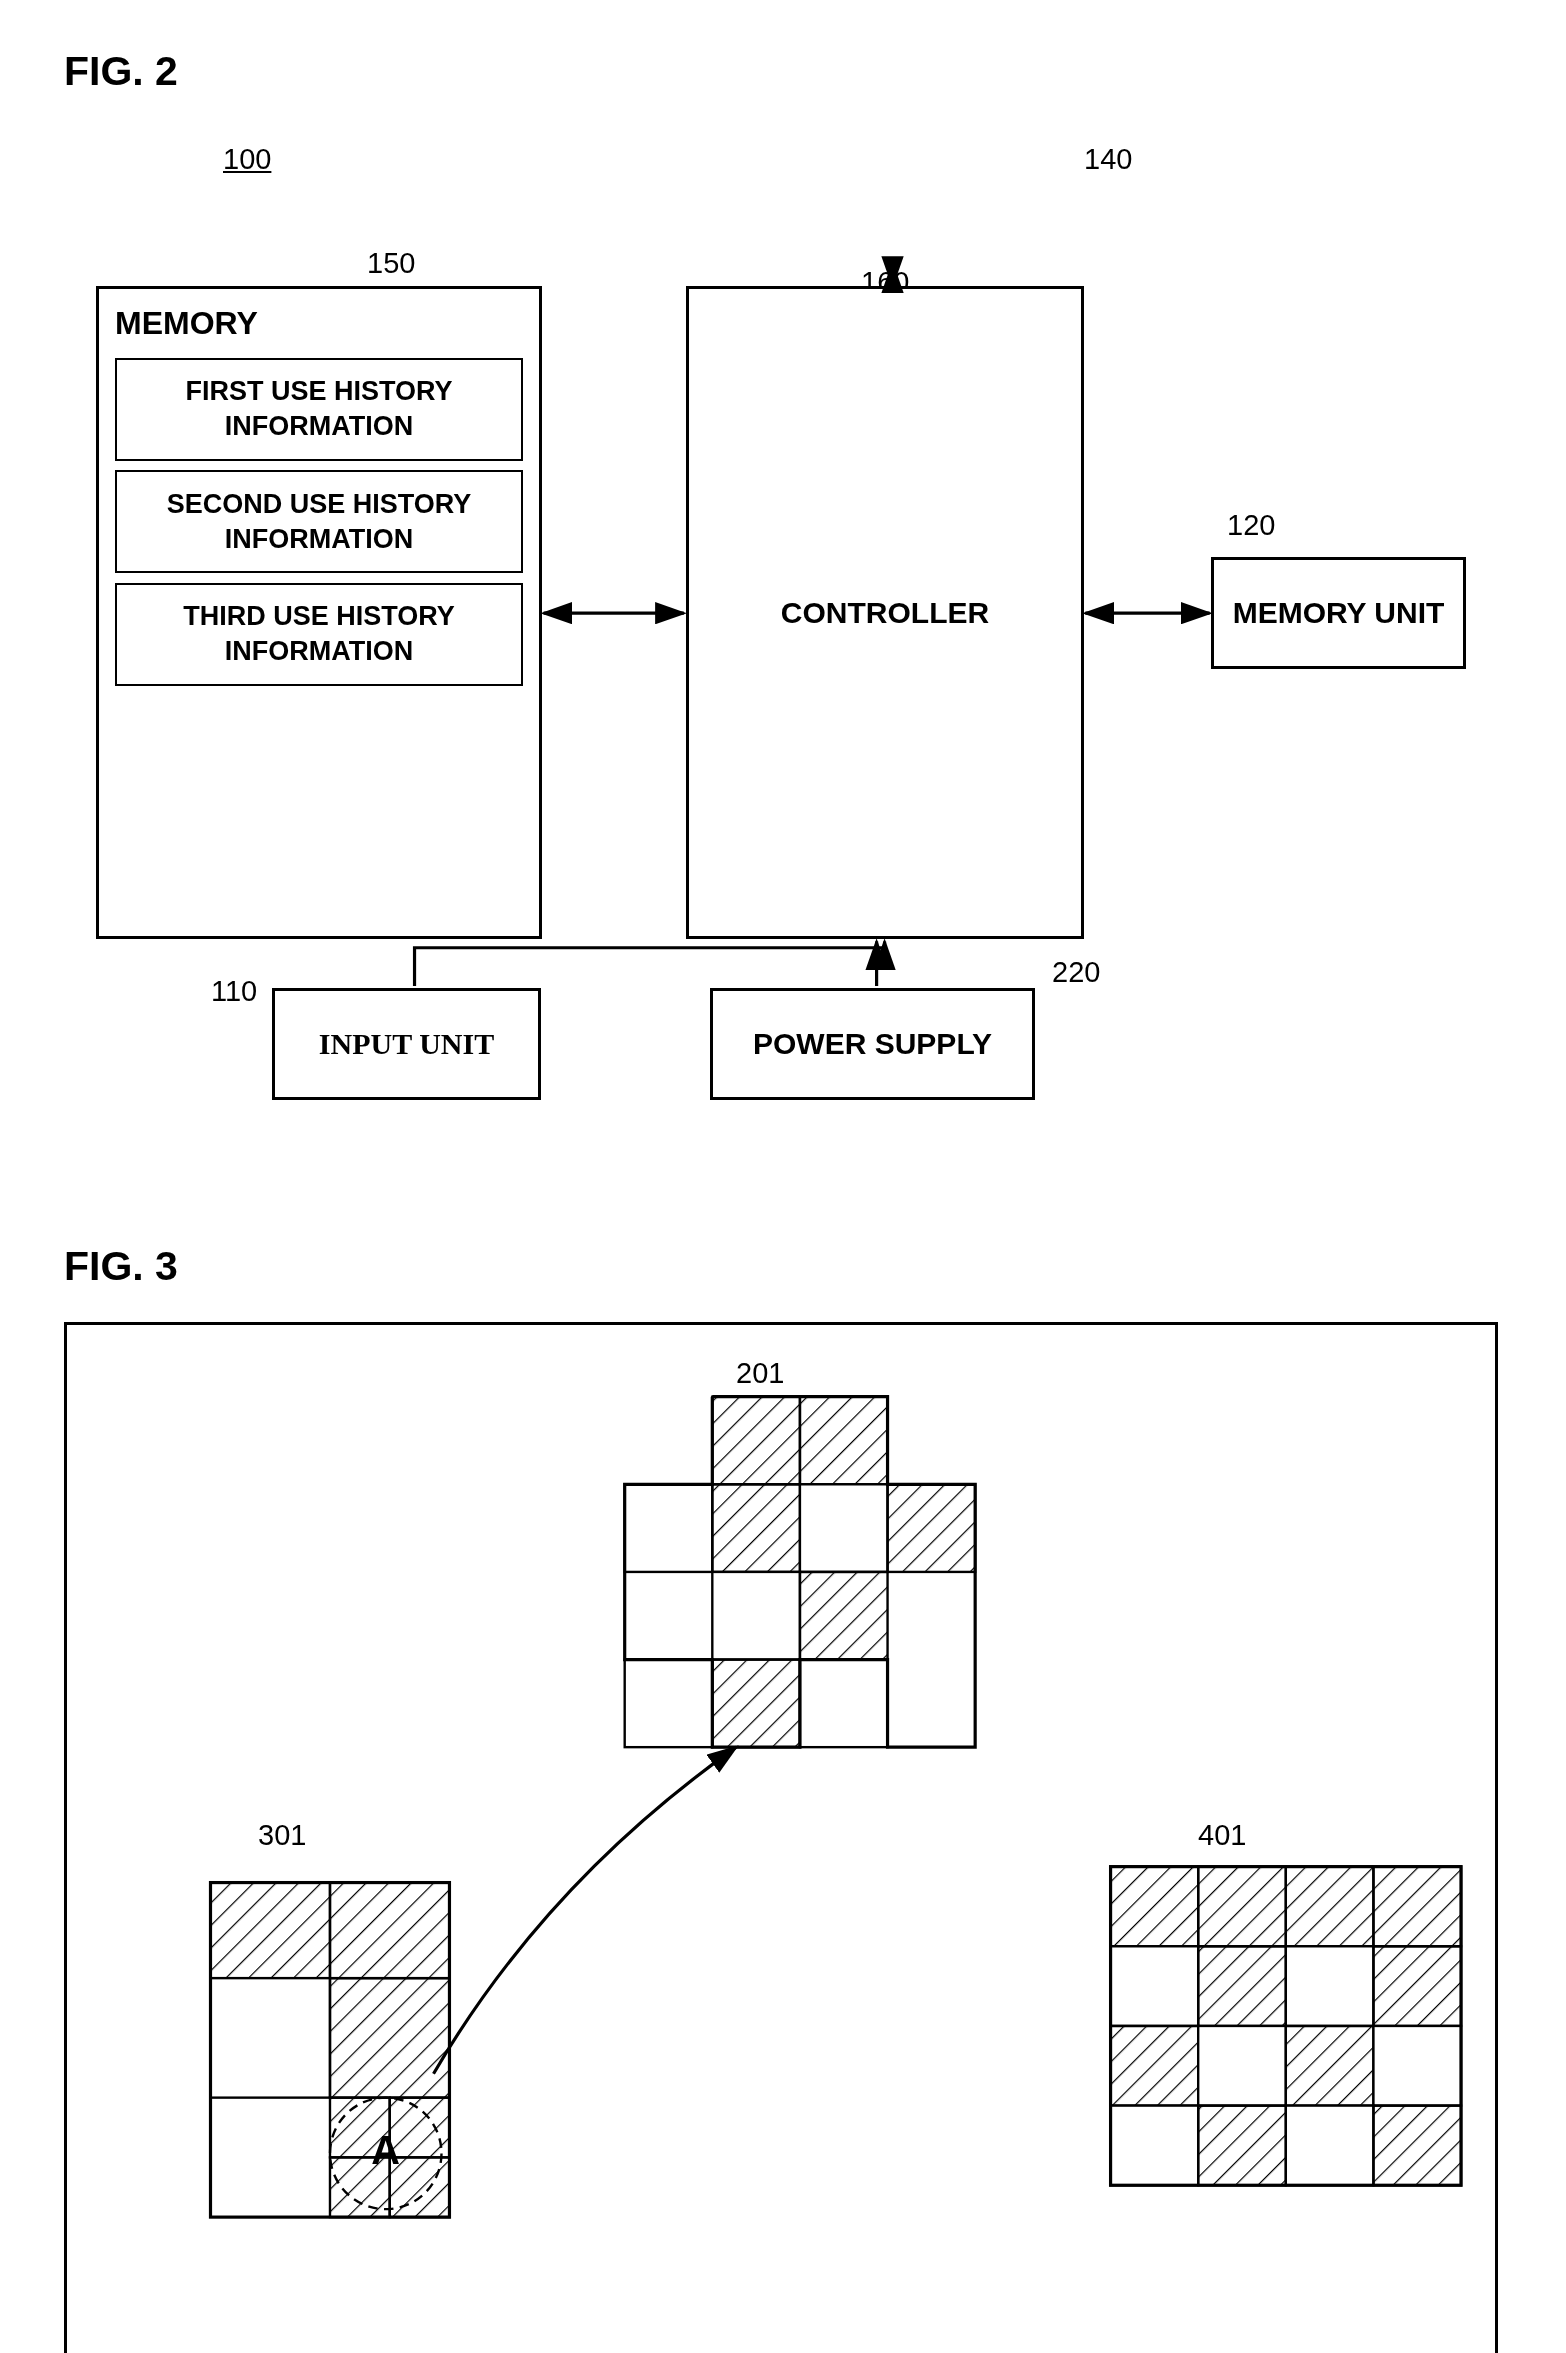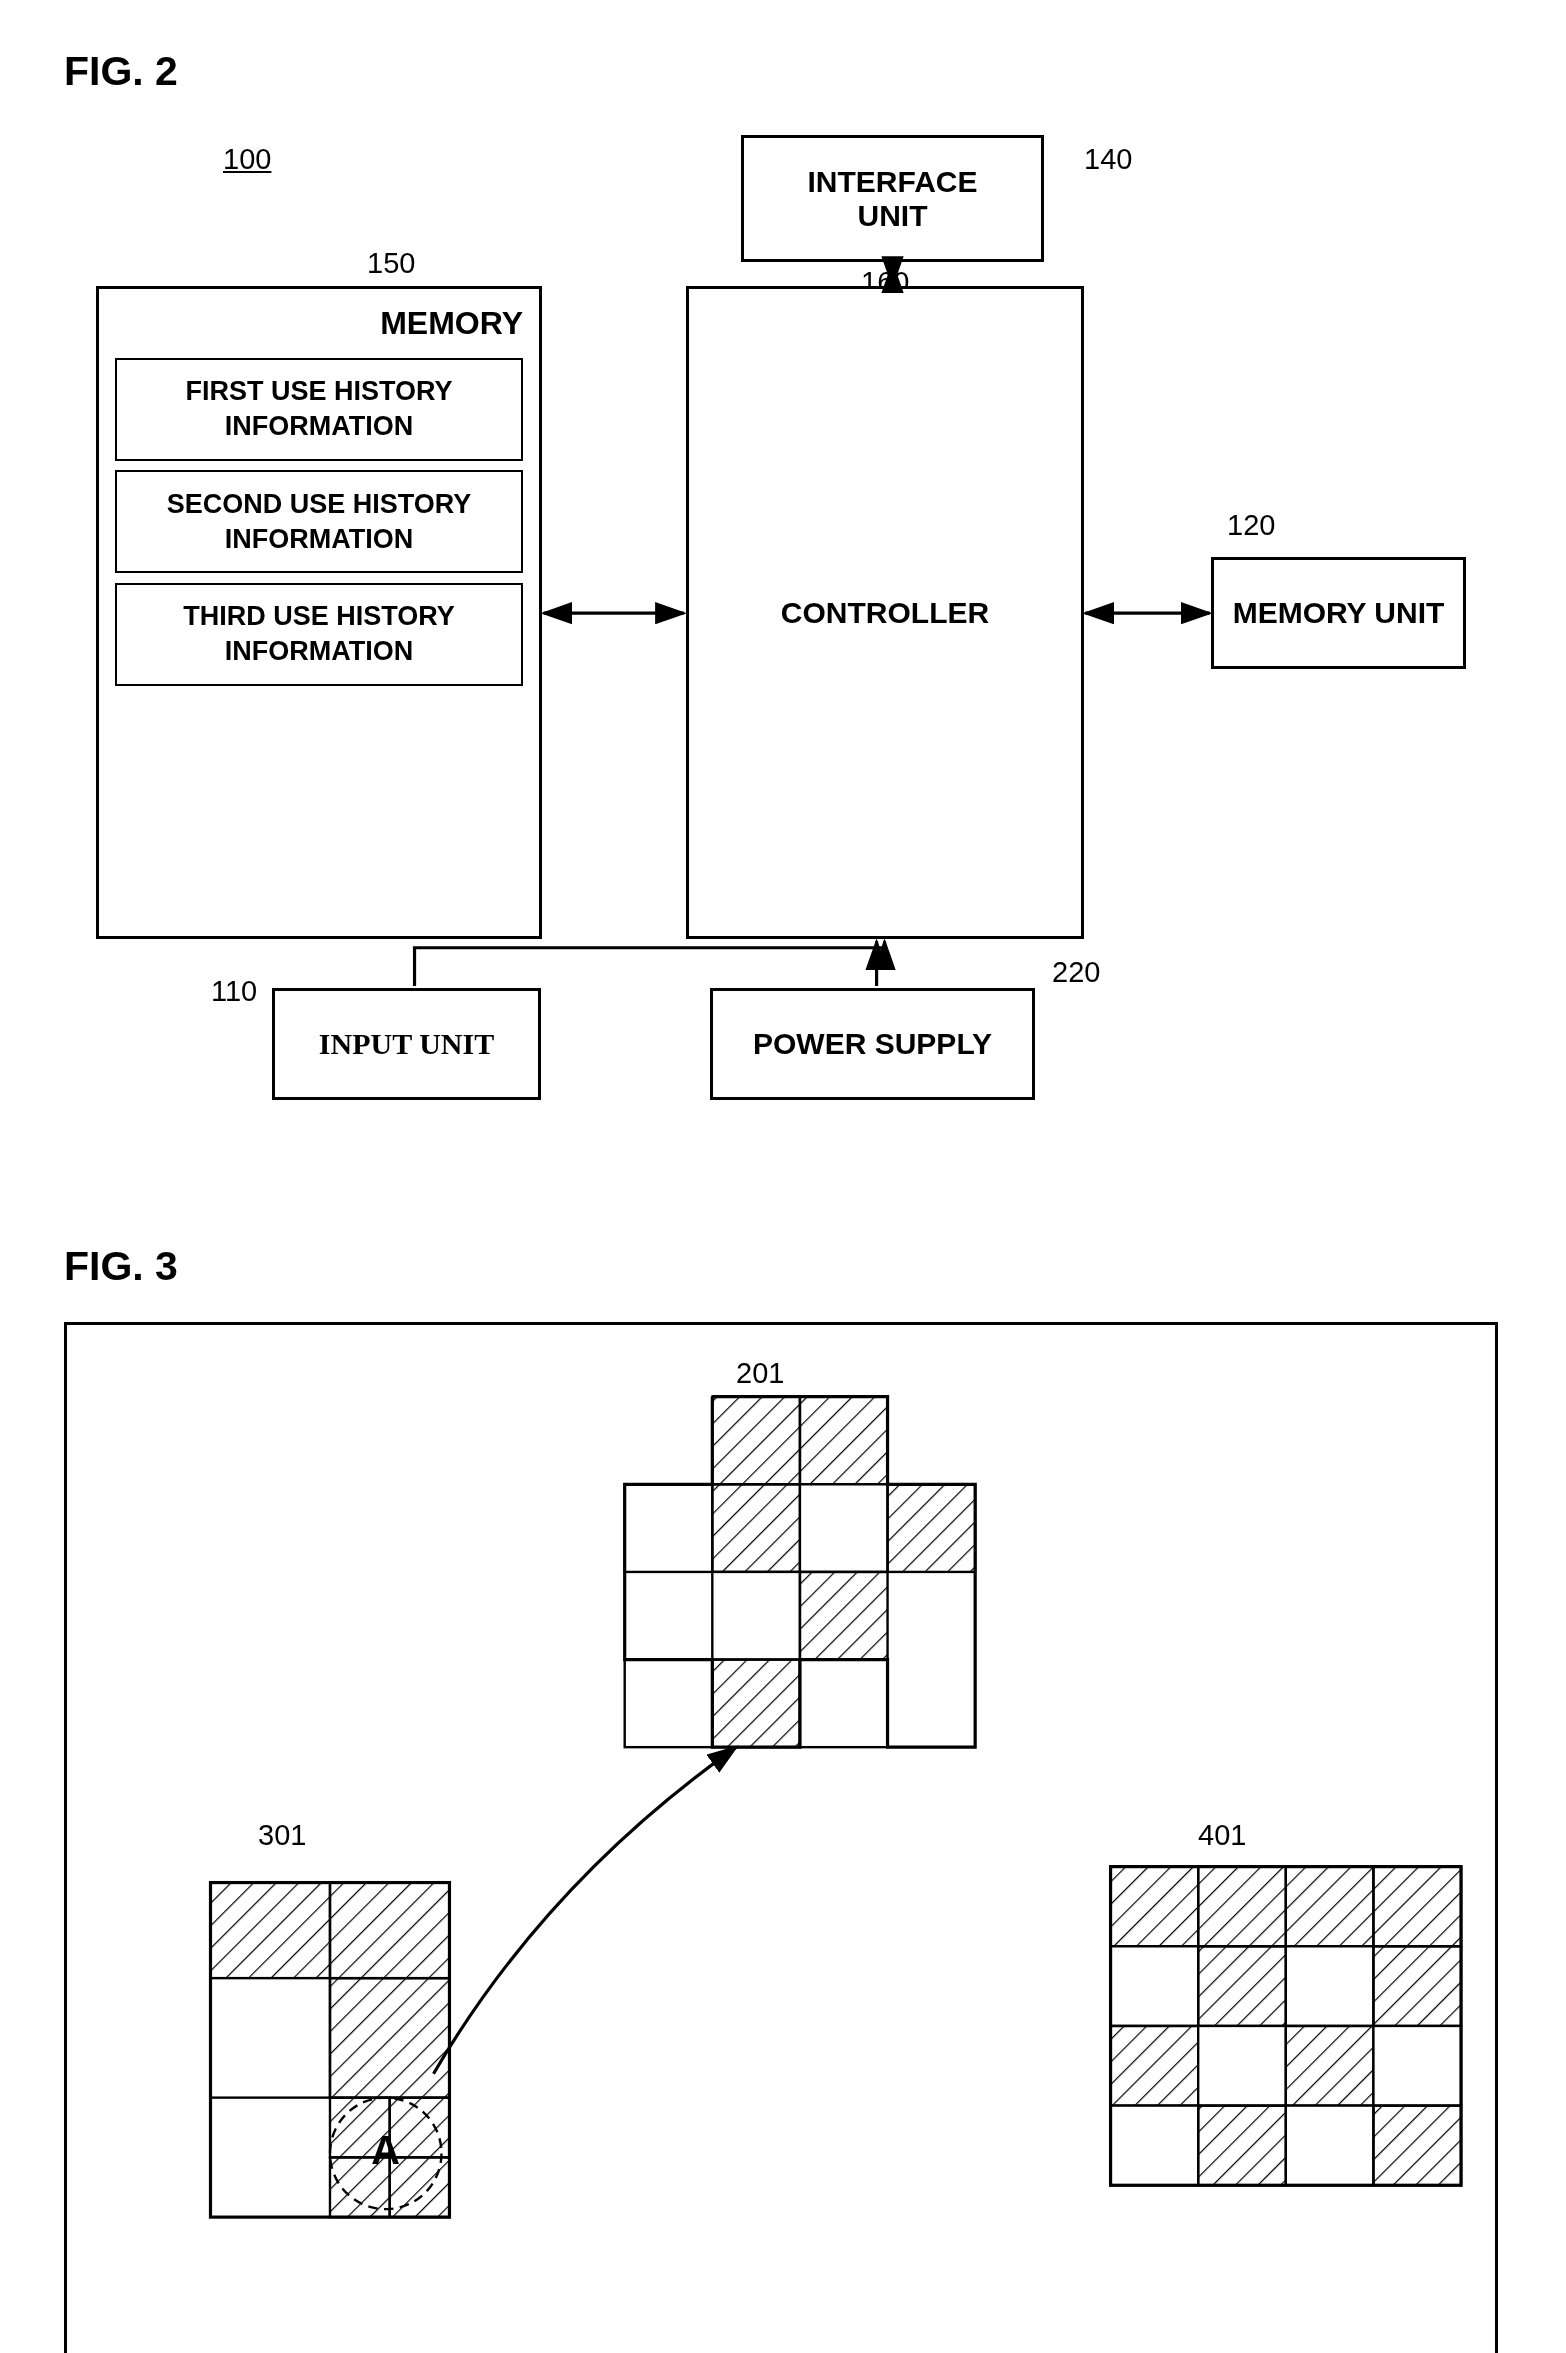--- a/index.html
+++ b/index.html
@@ -52,21 +52,21 @@
       width: 446px;
       height: 653px;
       flex-direction: column;
       justify-content: flex-start;
       padding: 16px;
     }
     .memory-title {
       font-size: 32px;
       font-weight: bold;
       margin-bottom: 16px;
-      text-align: right;
+      text-align: left;
       width: 100%;
     }
     .memory-inner-box {
       border: 2.4px solid #000;
       width: 100%;
       padding: 14.3px 8px;
       text-align: center;
       font-size: 27px;
       font-weight: bold;
       margin-bottom: 9.6px;
@@ -166,21 +166,20 @@
 
   <div class="box memory-box">
     <div class="memory-title">MEMORY</div>
     <div class="memory-inner-box">FIRST USE HISTORY<br>INFORMATION</div>
     <div class="memory-inner-box">SECOND USE HISTORY<br>INFORMATION</div>
     <div class="memory-inner-box">THIRD USE HISTORY<br>INFORMATION</div>
   </div>
 
   <div class="box controller-box">CONTROLLER</div>
 
-  <div class="box interface-box">INTERFACE<br>UNIT</div>
 
   <div class="box display-box">MEMORY UNIT</div>
 
   <div class="box input-box">INPUT UNIT</div>
 
   <div class="box power-box">POWER SUPPLY</div>
 
   <svg class="arrows-svg" xmlns="http://www.w3.org/2000/svg" viewBox="0 0 1800 1320" width="1434" height="1052">
     <defs>
       <marker id="arrowhead" markerWidth="10" markerHeight="7" refX="9" refY="3.5" orient="auto">

